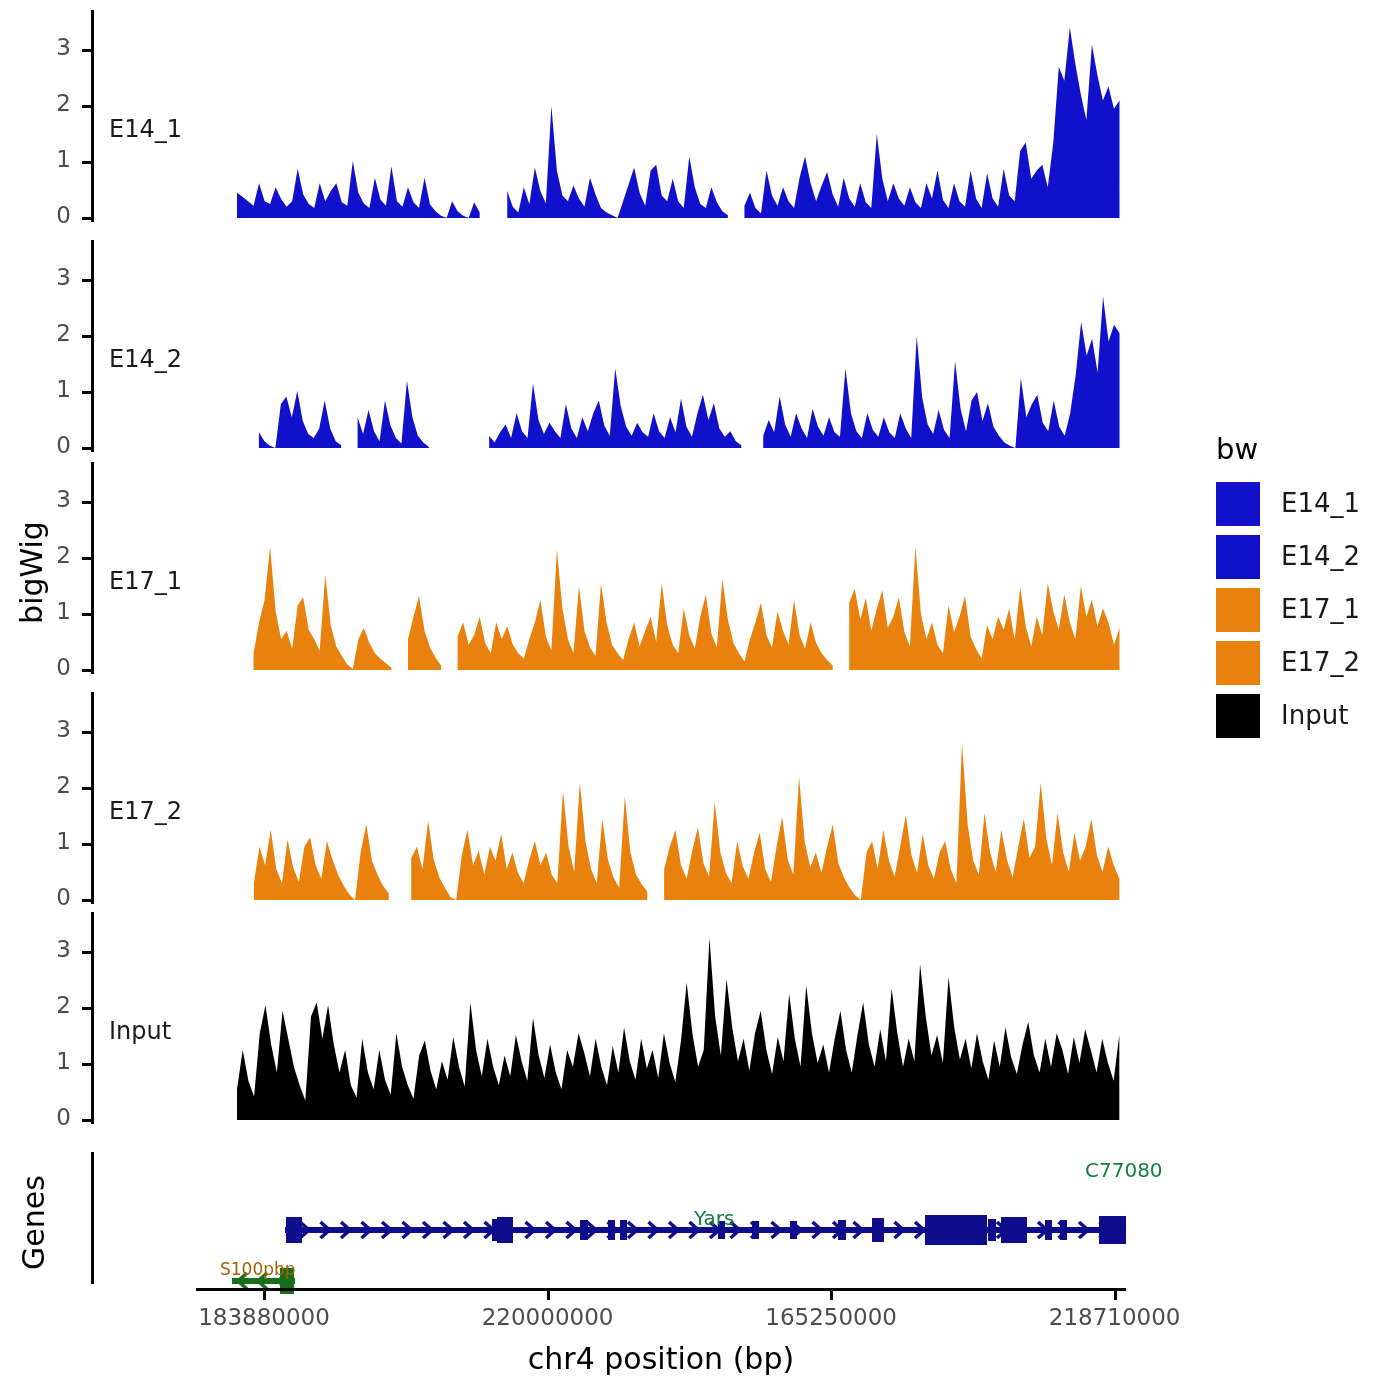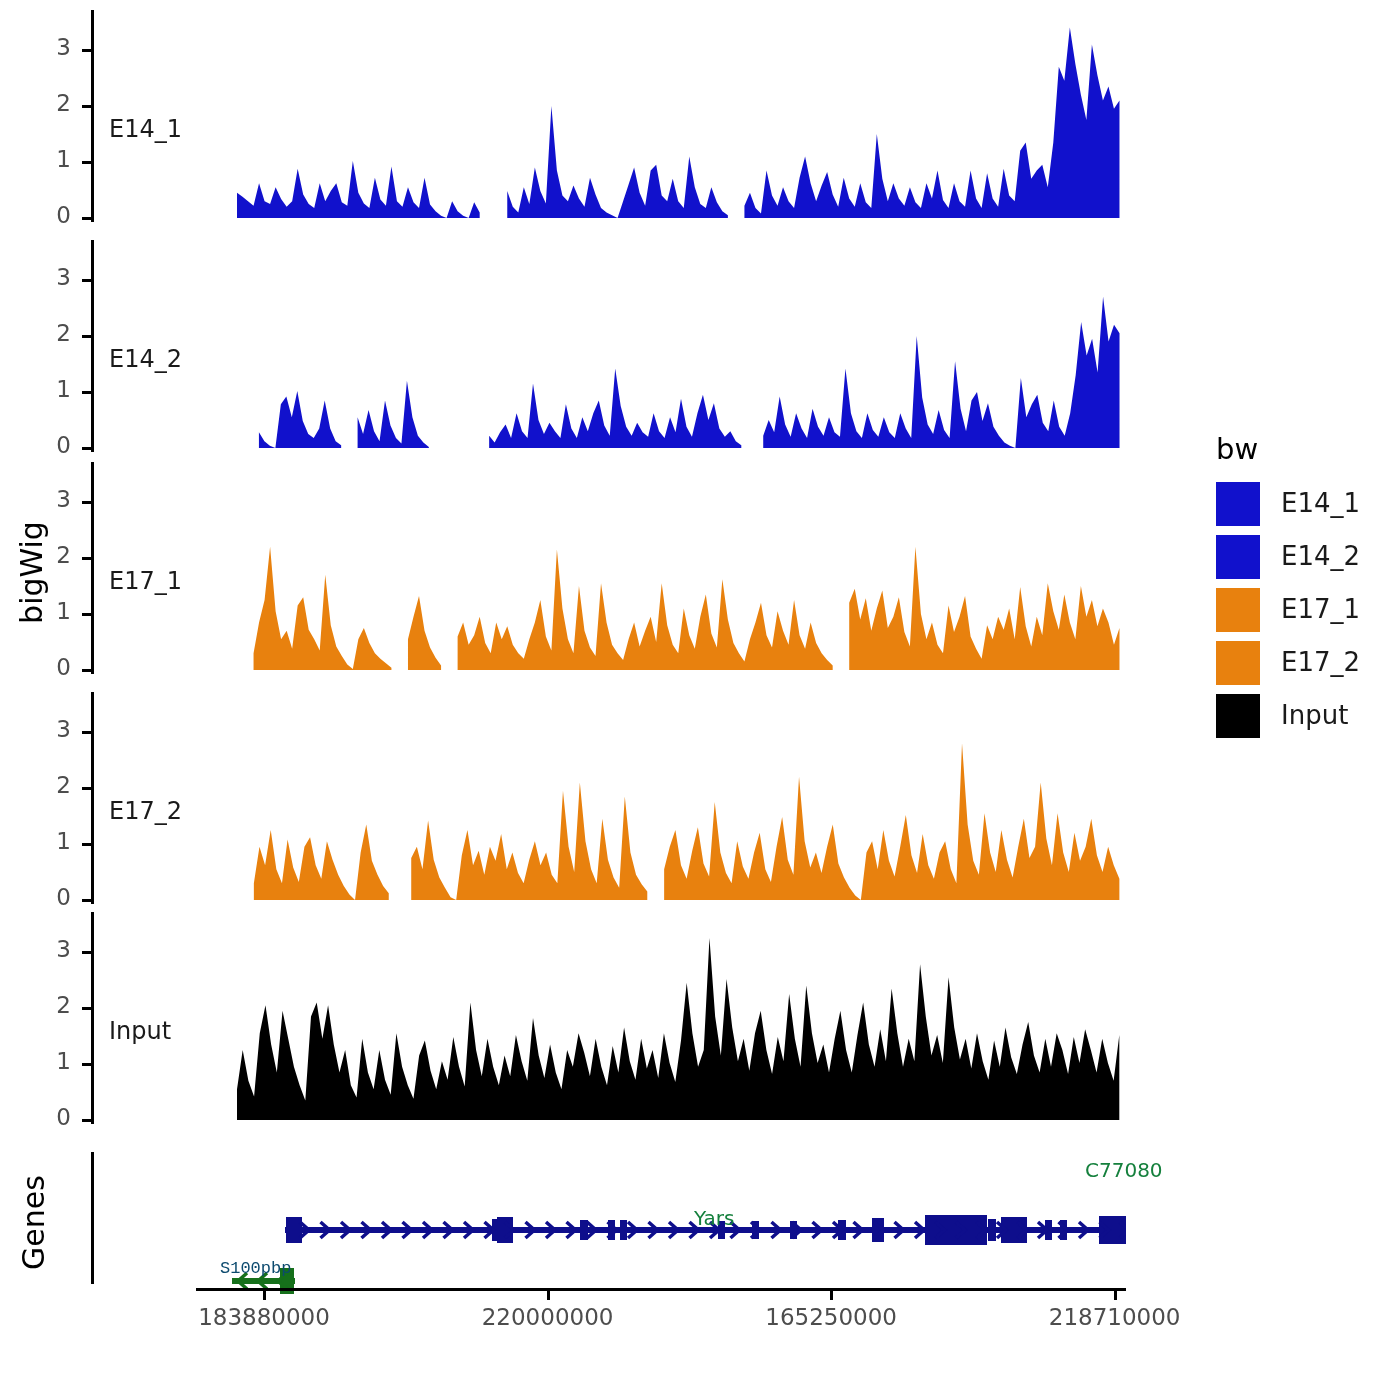--- a/index.html
+++ b/index.html
@@ -79,38 +79,38 @@
   }
   .gene-label {
     position: absolute;
     font-size: 20px;
     color: #15803d;
     white-space: nowrap;
   }
   .gene-label-small {
     position: absolute;
     font-size: 17px;
-    color: #0c4a6e;
-    white-space: nowrap;
-    font-family: Liberation Mono, monospace;
+    color: #a16207;
+    white-space: nowrap;
   }
   .axis-line {
     position: absolute;
     background: #000;
   }
 </style>
 </head>
 <body>
 
 <div id="root">
 
   <div class="axis-title-y" style="left:-24px; top:555px; width:110px; text-align:center; transform:rotate(-90deg);">bigWig</div>
 
   <div class="axis-title-y" style="left:-17px; top:1205px; width:100px; text-align:center; transform:rotate(-90deg);">Genes</div>
 
+  <div class="axis-title-x" style="left:196px; top:1341px; width:930px;">chr4 position (bp)</div>
 
   <div id="panels">
       <div class="panel" style="left: 91px; top: 10px; width: 1035px; height: 220px;">
         <div class="axis-line" style="left: 0px; top: 0px; width: 3px; height: 212px;"></div>
         <svg width="1035" height="220" viewBox="0 0 1035 220" class="panel-svg" style="position: absolute; left: 0px; top: 0px;">
           <polygon points="146.00,208.00 146.00,182.80 151.52,186.72 157.03,191.20 162.55,195.68 168.06,173.28 173.58,191.20 179.09,194.00 184.61,177.20 190.12,188.96 195.64,196.80 201.16,191.20 206.67,158.72 212.19,184.48 217.70,194.00 223.22,197.92 228.73,173.28 234.25,191.20 239.76,181.12 245.28,173.28 250.80,192.32 256.31,195.68 261.83,150.88 267.34,182.80 272.86,193.44 278.37,197.92 283.89,167.68 289.40,189.52 294.92,195.68 300.43,156.48 305.95,191.20 311.47,196.80 316.98,177.20 322.50,192.32 328.01,197.92 333.53,167.68 339.04,194.56 344.56,201.28 350.07,205.76 355.59,208.00 361.11,191.20 366.62,201.28 372.14,205.76 377.65,208.00 383.17,192.32 388.68,202.40 388.68,208.00" fill="#1111CC"></polygon>
           <polygon points="416.26,208.00 416.26,181.12 421.78,196.80 427.29,202.40 432.81,177.20 438.32,194.00 443.84,157.60 449.35,181.12 454.87,193.44 460.39,96.00 465.90,160.40 471.42,185.60 476.93,191.20 482.45,175.52 487.96,188.40 493.48,196.80 498.99,167.68 504.51,184.48 510.02,197.92 515.54,202.40 521.06,205.20 526.57,208.00 532.09,191.20 537.60,174.40 543.12,157.60 548.63,182.80 554.15,195.68 559.66,160.40 565.18,154.80 570.70,185.60 576.21,191.20 581.73,168.80 587.24,191.20 592.76,197.92 598.27,146.40 603.79,177.20 609.30,194.00 614.82,197.92 620.34,177.20 625.85,192.32 631.37,201.28 636.88,205.20 636.88,208.00" fill="#1111CC"></polygon>
           <polygon points="653.43,208.00 653.43,195.68 658.94,182.80 664.46,197.92 669.98,203.52 675.49,160.40 681.01,185.60 686.52,195.68 692.04,177.20 697.55,191.20 703.07,197.92 708.58,167.68 714.10,146.40 719.61,173.28 725.13,191.20 730.65,175.52 736.16,162.08 741.68,184.48 747.19,196.80 752.71,167.68 758.22,188.40 763.74,196.80 769.25,173.28 774.77,192.32 780.29,197.92 785.80,124.00 791.32,168.80 796.83,191.20 802.35,173.28 807.86,188.40 813.38,195.68 818.89,177.20 824.41,192.32 829.93,197.92 835.44,173.28 840.96,188.40 846.47,160.40 851.99,190.08 857.50,197.92 863.02,173.28 868.53,191.20 874.05,196.80 879.57,160.40 885.08,188.40 890.60,197.92 896.11,163.20 901.63,188.40 907.14,196.80 912.66,158.72 918.17,185.60 923.69,191.20 929.20,140.80 934.72,132.40 940.24,168.80 945.75,160.40 951.27,154.80 956.78,177.20 962.30,132.40 967.81,56.80 973.33,70.80 978.84,17.60 984.36,54.00 989.88,84.80 995.39,110.00 1000.91,34.40 1006.42,65.20 1011.94,90.40 1017.45,76.40 1022.97,98.80 1028.48,90.40 1028.48,208.00" fill="#1111CC"></polygon>
         </svg>
         <div class="axis-line" style="left: -9px; top: 207px; width: 9px; height: 3px;"></div>

